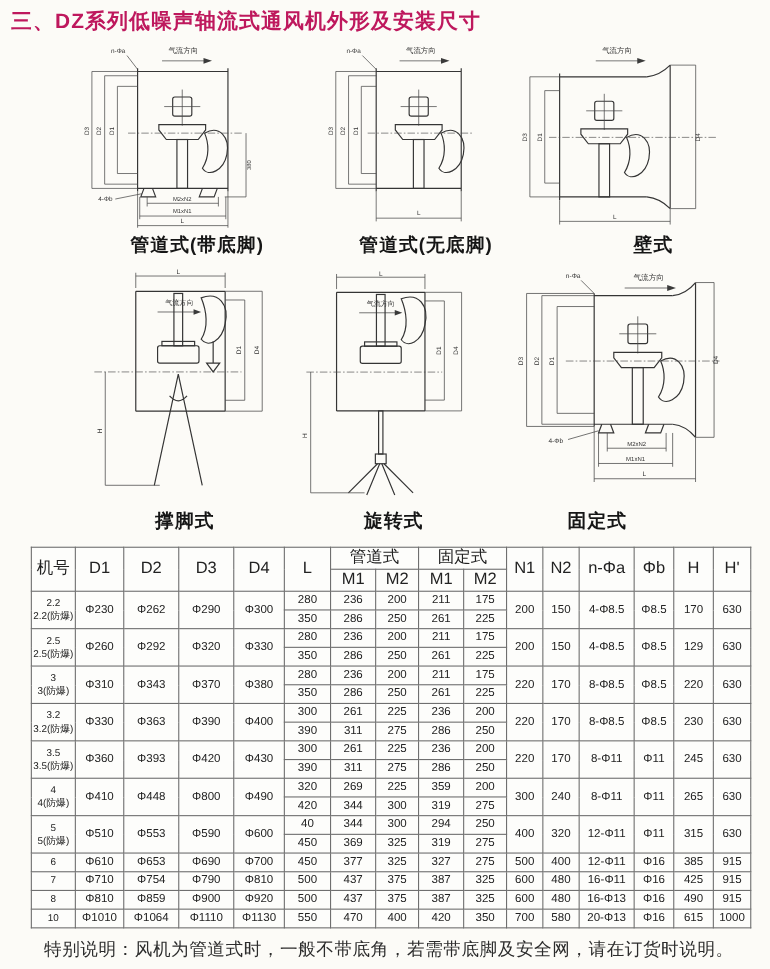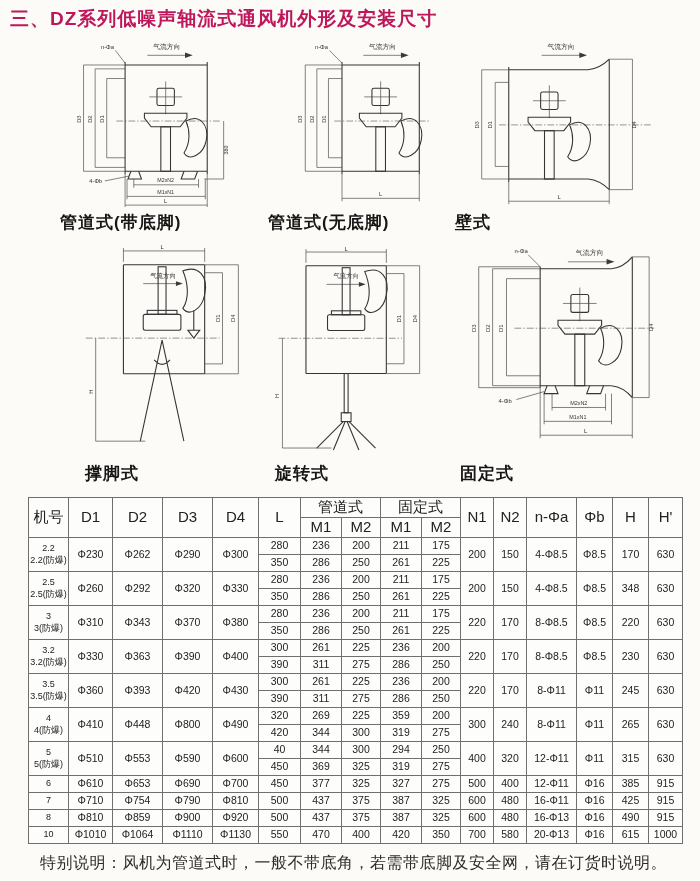--- a/index.html
+++ b/index.html
@@ -4,21 +4,21 @@
 <style>
   html,body{margin:0;padding:0;}
   body{
     width:700px;height:881px;position:relative;overflow:hidden;
     background:#fcfbf7;color:#1b1b1b;
     font-family:"Liberation Sans","DejaVu Sans",sans-serif;
   }
   .title{position:absolute;left:10px;top:6px;font-size:19px;font-weight:bold;letter-spacing:1px;color:#be185d;}
   .diagram{position:absolute;}
   .diagram svg{display:block;width:100%;height:100%;}
-  .caption{position:absolute;font-size:17px;font-weight:bold;color:#161616;text-align:left;letter-spacing:1px;}
+  .caption{position:absolute;font-size:17px;font-weight:bold;color:#161616;text-align:right;letter-spacing:1px;}
   svg text{fill:#333;font-family:"Liberation Sans","DejaVu Sans",sans-serif;}
   .dim{stroke:#4a4a4a;stroke-width:0.7;fill:none;}
   .ln{stroke:#353535;stroke-width:1.1;fill:none;}
   .axis{stroke:#4a4a4a;stroke-width:0.6;fill:none;stroke-dasharray:7 2 1.5 2;}
   .fillh{fill:#3a3a3a;stroke:none;}
   table{
     position:absolute;left:28px;top:497px;width:650px;
     border-collapse:collapse;table-layout:fixed;
     font-size:10.5px;text-align:center;color:#222;background:#fdfdfb;
   }
@@ -207,21 +207,21 @@
   <text x="139" y="163.5" font-size="5.5" text-anchor="middle">M2xN2</text>
   <path class="dim" d="M104,152 V183 M172,152 V183 M104,180 H172"></path>
   <text x="138" y="177.5" font-size="5.5" text-anchor="middle">M1xN1</text>
   <path class="dim" d="M100,146 V197 M193,156 V197 M100,194 H193"></path>
   <text x="146" y="191.5" font-size="6" text-anchor="middle">L</text>
 </svg>
 </div>
 
 <div class="caption" style="left:60px;top:211px;width:180px;">管道式(带底脚)</div>
 <div class="caption" style="left:268px;top:211px;width:180px;">管道式(无底脚)</div>
-<div class="caption" style="left:455px;top:211px;width:140px;">壁式</div>
+<div class="caption" style="left:472px;top:211px;width:140px;">壁式</div>
 <div class="caption" style="left:85px;top:462px;width:110px;">撑脚式</div>
 <div class="caption" style="left:275px;top:462px;width:110px;">旋转式</div>
 <div class="caption" style="left:460px;top:462px;width:110px;">固定式</div>
 
 <table>
   <colgroup>
     <col style="width:40px">
       <col style="width:44px">
       <col style="width:50px">
       <col style="width:50px">
@@ -296,21 +296,21 @@
         <td rowspan="2">Φ330</td>
         <td>280</td>
         <td>236</td>
         <td>200</td>
         <td>211</td>
         <td>175</td>
         <td rowspan="2">200</td>
         <td rowspan="2">150</td>
         <td rowspan="2">4-Φ8.5</td>
         <td rowspan="2">Φ8.5</td>
-        <td rowspan="2">348</td>
+        <td rowspan="2">129</td>
         <td rowspan="2">630</td>
       </tr>
       <tr>
         <td>350</td>
         <td>286</td>
         <td>250</td>
         <td>261</td>
         <td>225</td>
       </tr>
       <tr>

